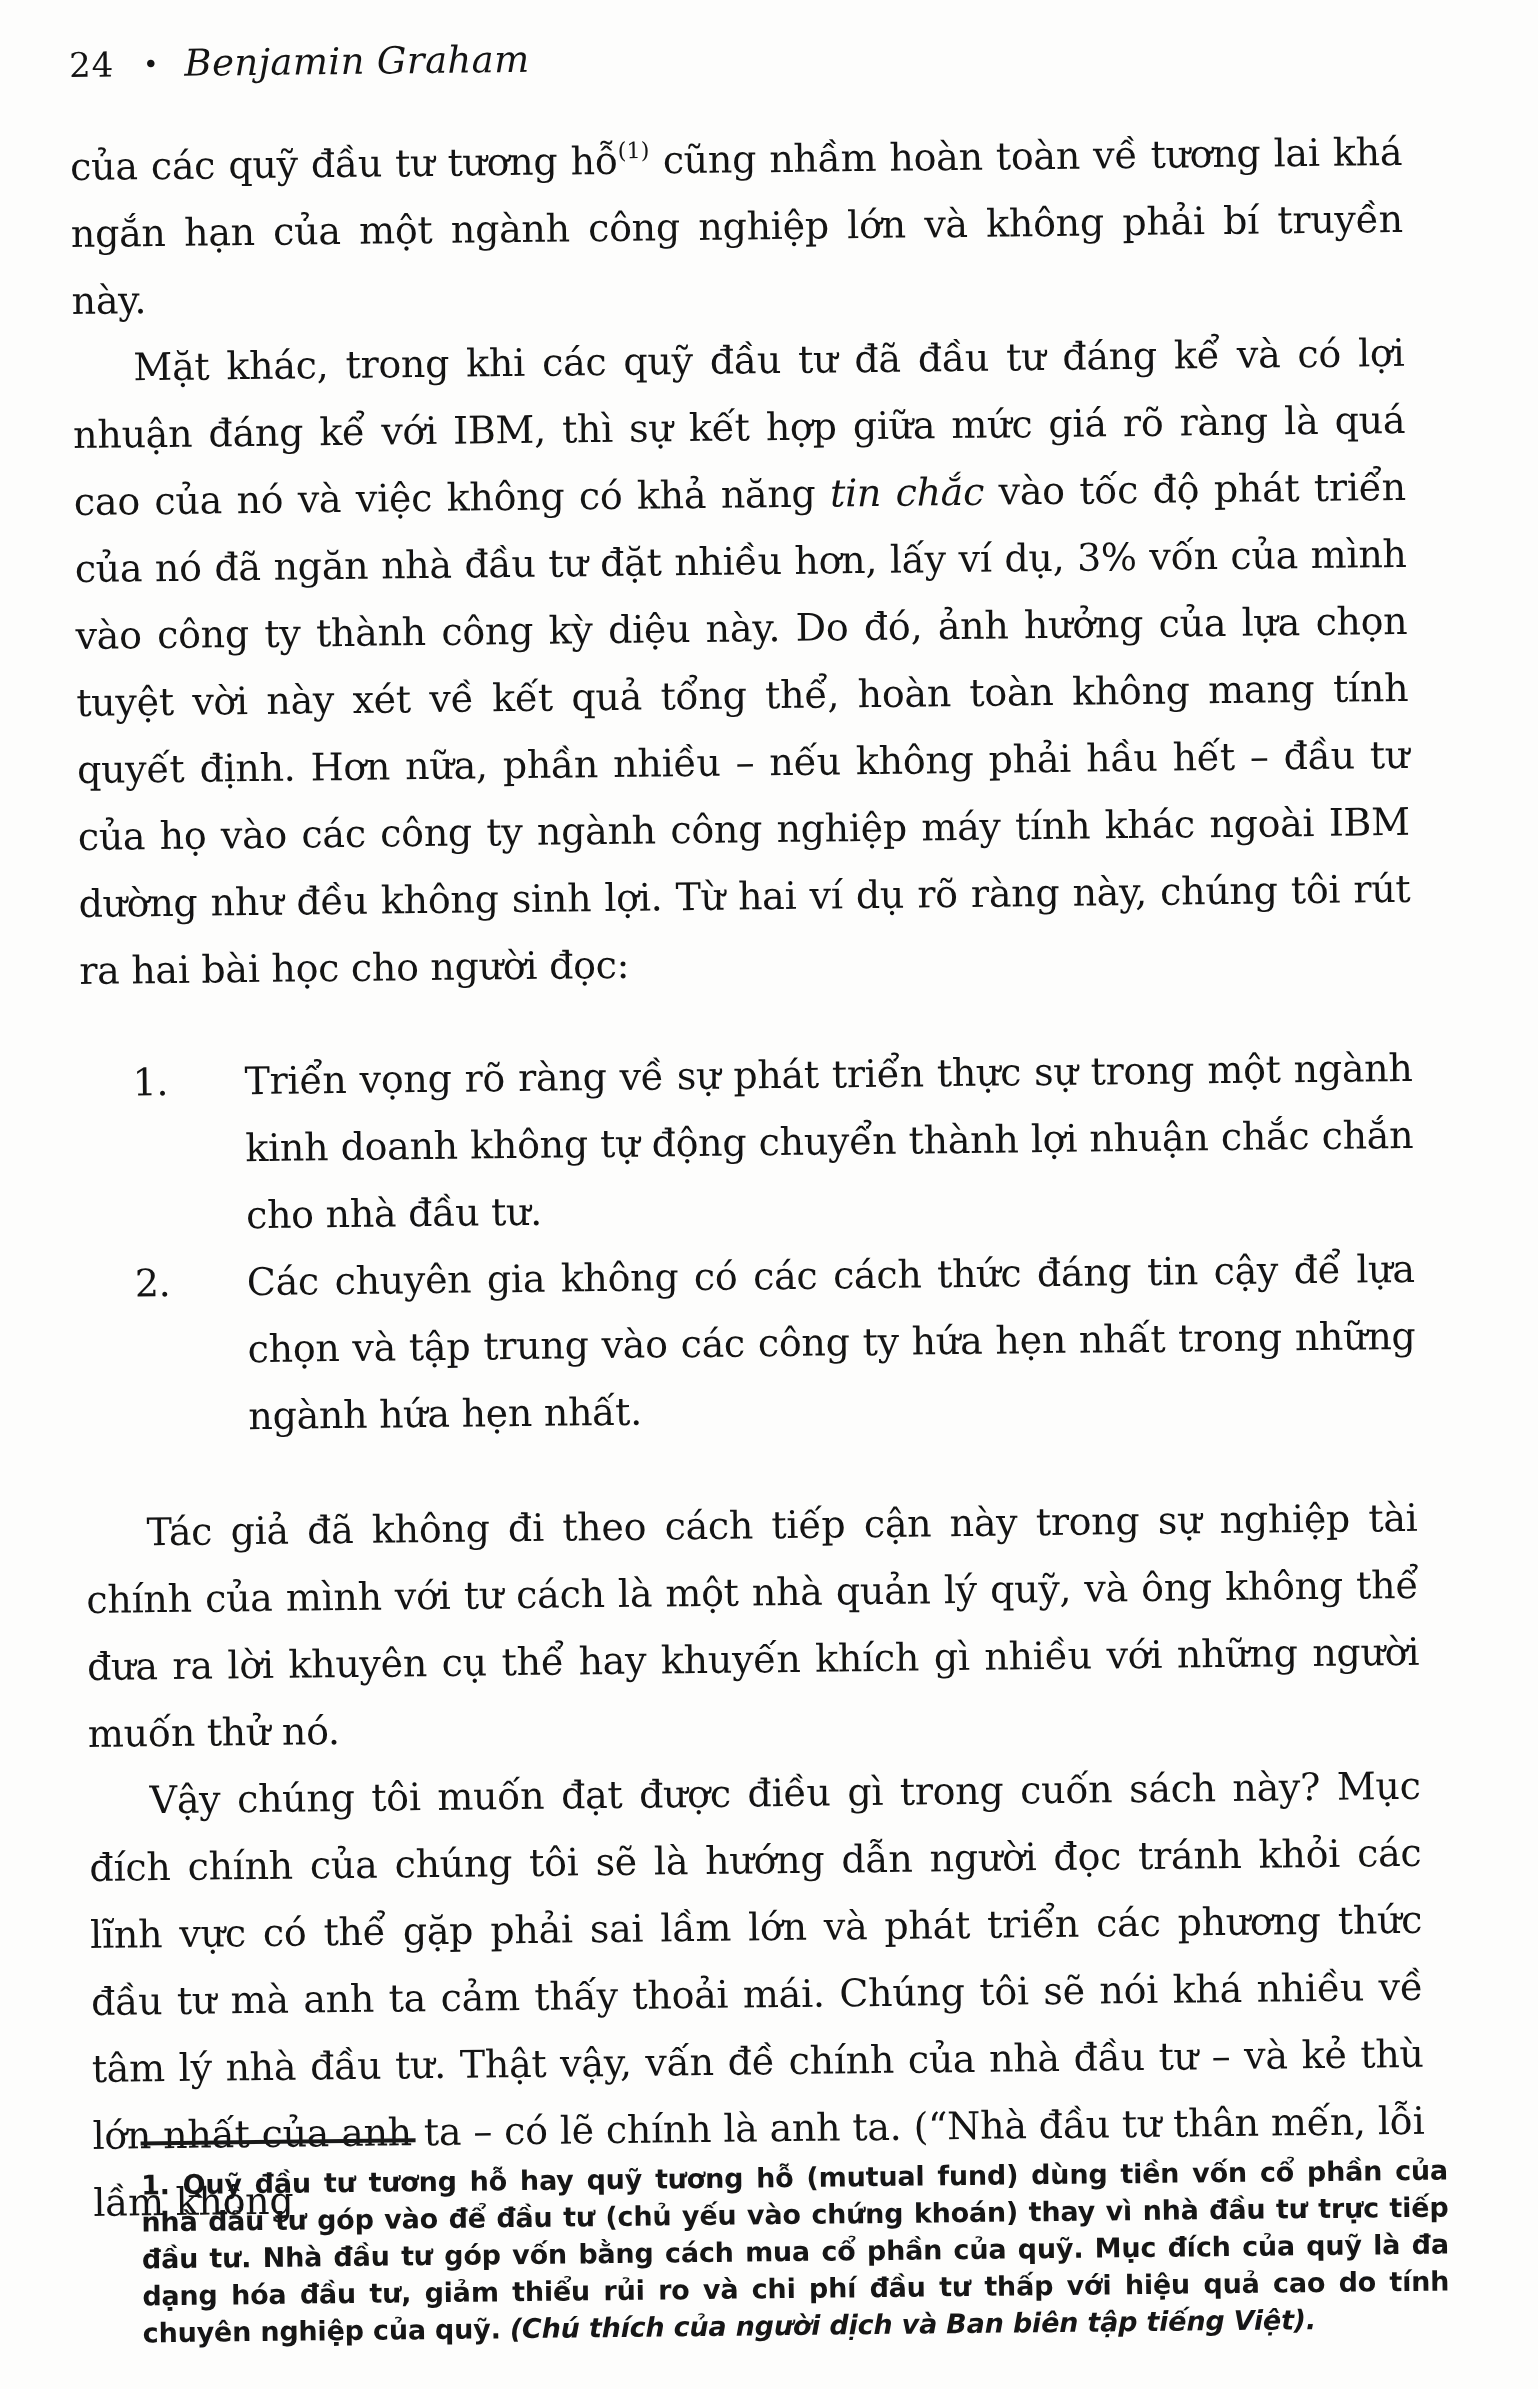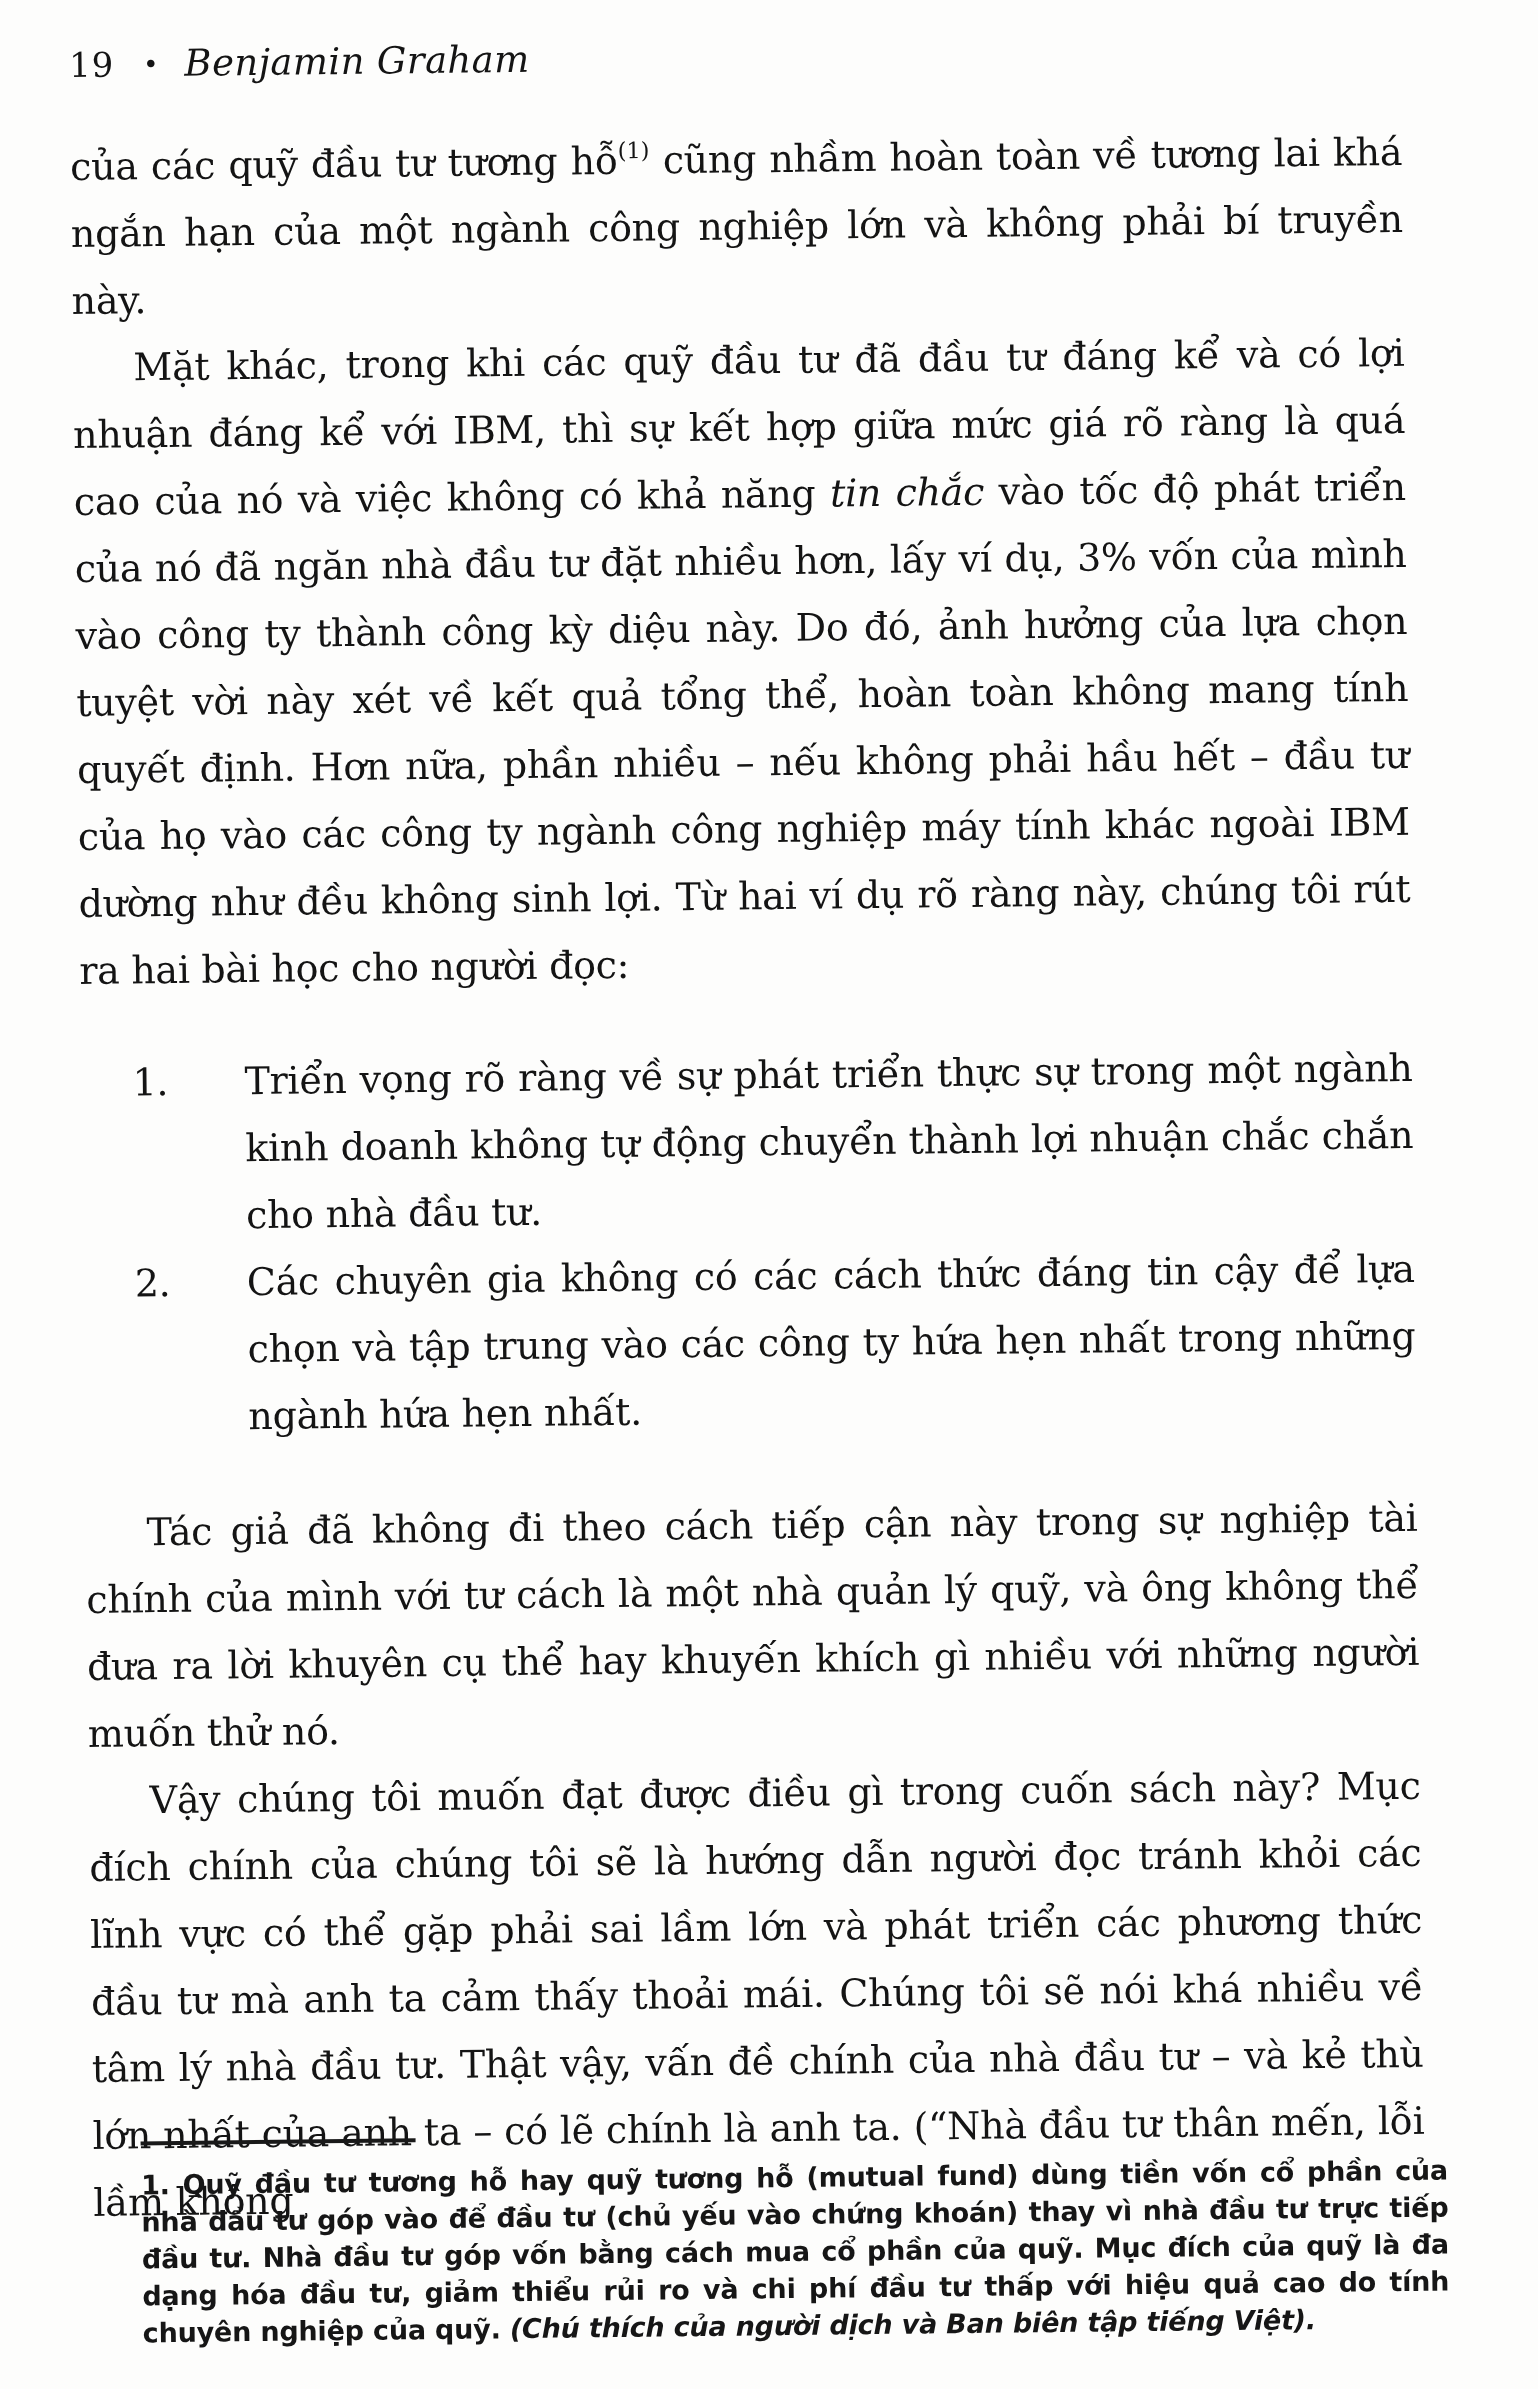--- a/index.html
+++ b/index.html
@@ -92,21 +92,21 @@
     letter-spacing: -0.2px;
     color: #161616;
   }
 </style>
 </head>
 <body>
 
 <div class="scan">
 
   <header class="page-header">
-    <span class="page-num">19</span>
+    <span class="page-num">24</span>
     <span class="bullet">•</span>
     <span class="author">Benjamin Graham</span>
   </header>
 
   <main class="body-text">
 
     <p><span>của các quỹ đầu tư tương hỗ</span><sup class="fn-ref">(1)</sup><span> cũng nhầm hoàn toàn về tương lai khá ngắn hạn của một ngành công nghiệp lớn và không phải bí truyền này.</span></p>
 
     <p class="indent"><span>Mặt khác, trong khi các quỹ đầu tư đã đầu tư đáng kể và có lợi nhuận đáng kể với IBM, thì sự kết hợp giữa mức giá rõ ràng là quá cao của nó và việc không có khả năng </span><em>tin chắc</em><span> vào tốc độ phát triển của nó đã ngăn nhà đầu tư đặt nhiều hơn, lấy ví dụ, 3% vốn của mình vào công ty thành công kỳ diệu này. Do đó, ảnh hưởng của lựa chọn tuyệt vời này xét về kết quả tổng thể, hoàn toàn không mang tính quyết định. Hơn nữa, phần nhiều – nếu không phải hầu hết – đầu tư của họ vào các công ty ngành công nghiệp máy tính khác ngoài IBM dường như đều không sinh lợi. Từ hai ví dụ rõ ràng này, chúng tôi rút ra hai bài học cho người đọc:</span></p>
 

